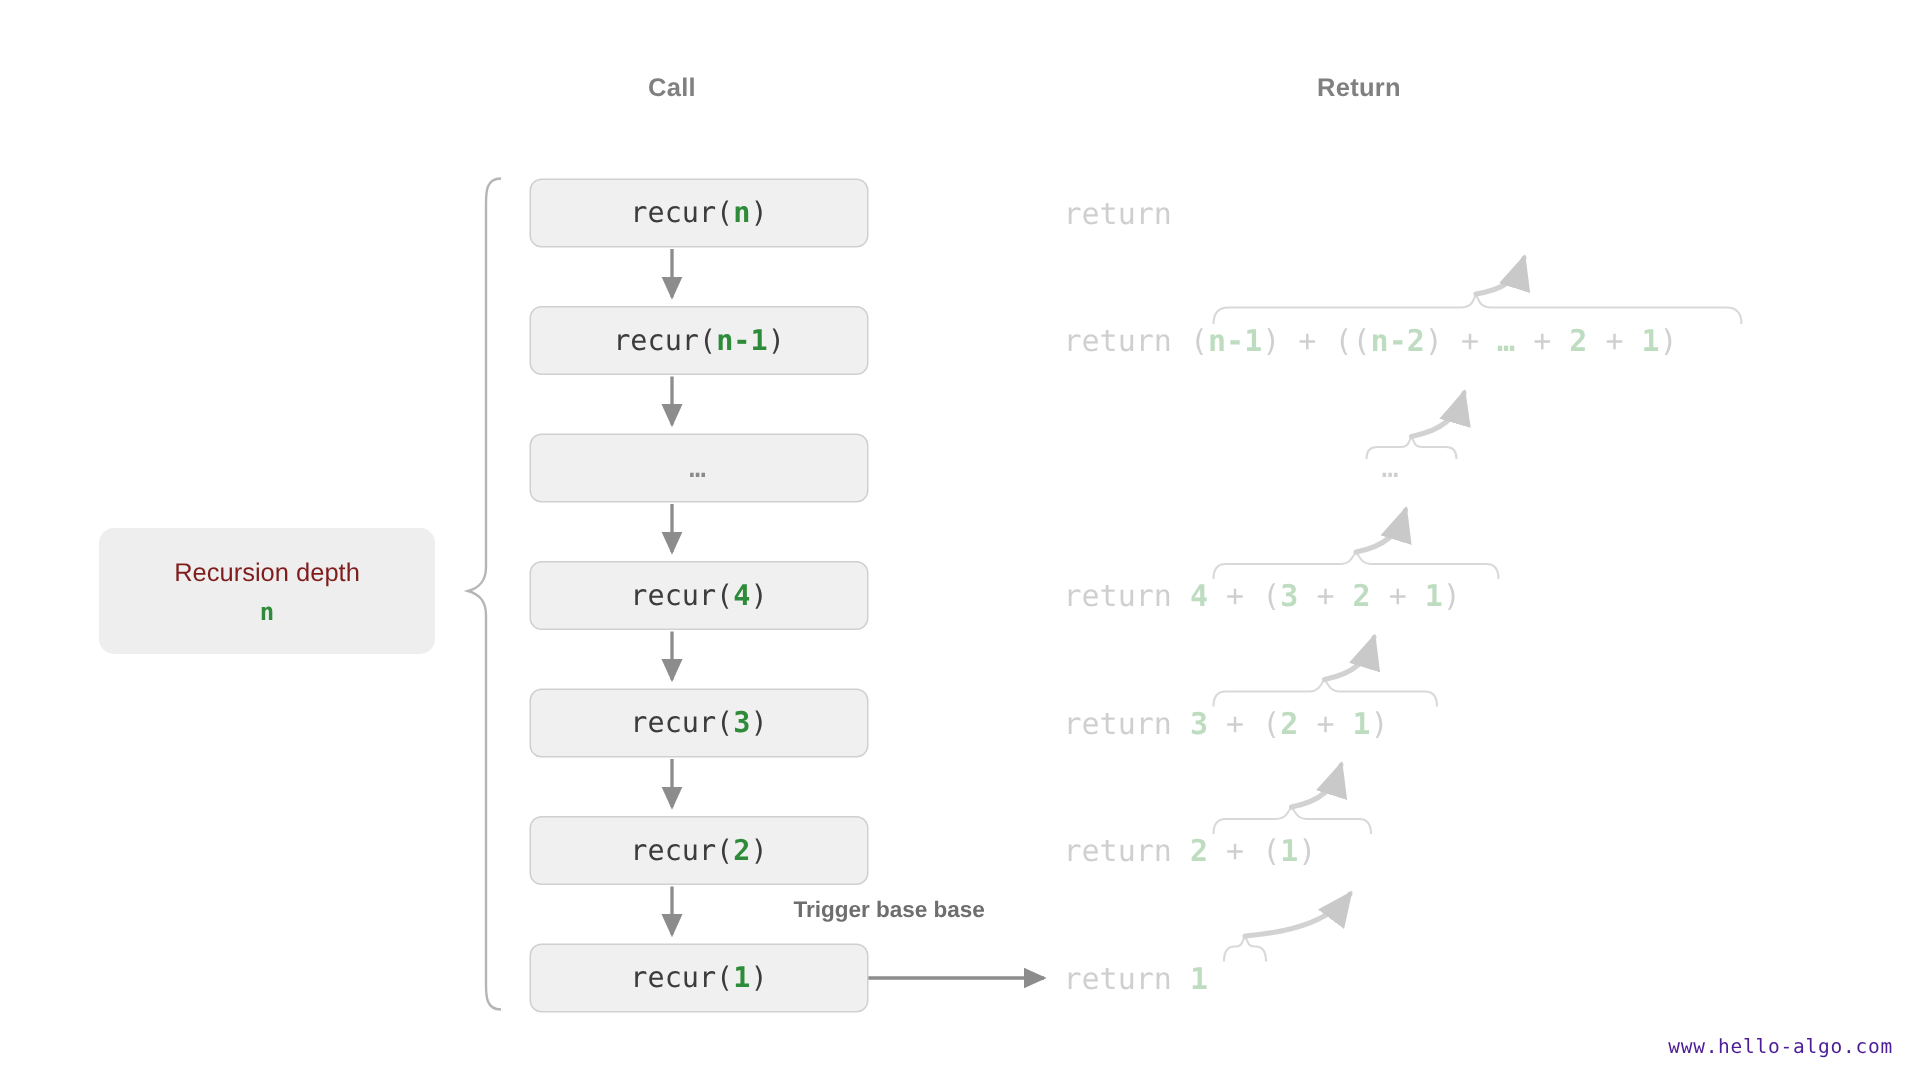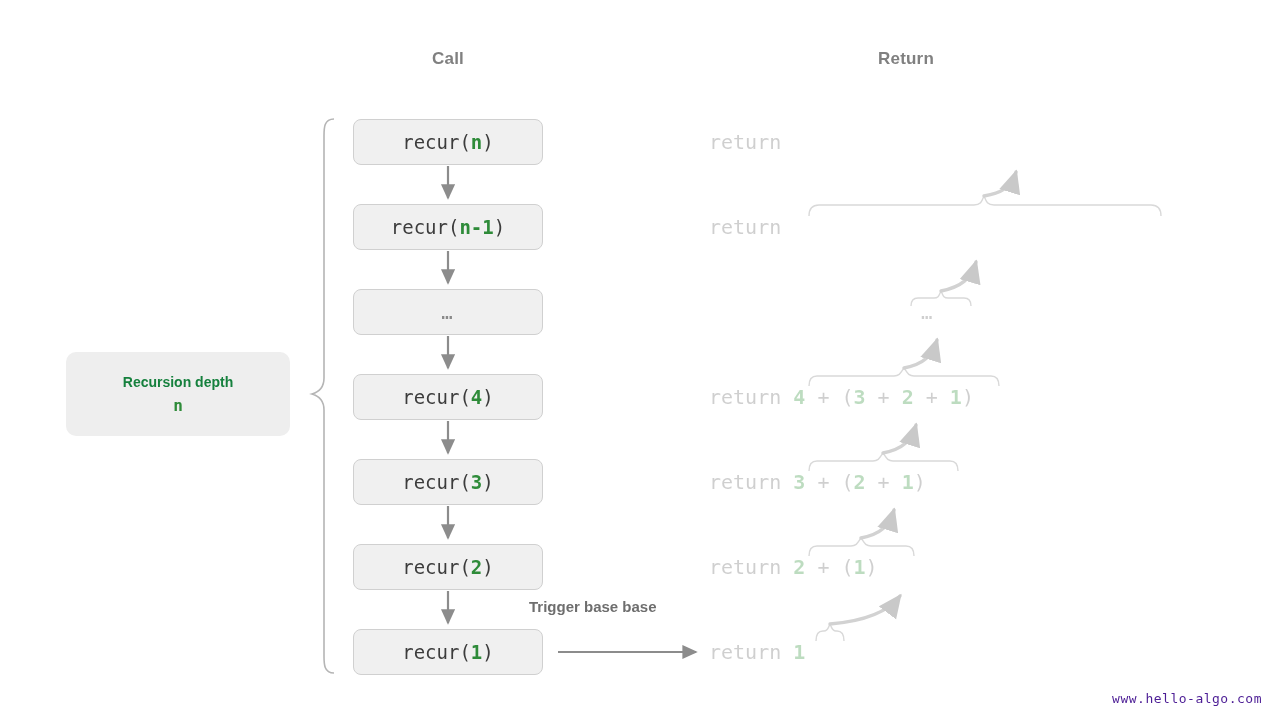--- a/index.html
+++ b/index.html
@@ -11,36 +11,36 @@
   #stage{position:absolute;left:16px;top:0;width:1280px;height:720px;}
 
   .hdr{
     position:absolute;font-weight:bold;font-size:17px;color:#808080;
     letter-spacing:.2px;text-align:center;
   }
   #hdr-call{left:332px;top:49px;width:200px;}
   #hdr-return{left:790px;top:49px;width:200px;}
 
   .call-box{
-    position:absolute;left:337px;width:190px;height:46px;
+    position:absolute;left:337px;width:226px;height:46px;
     background:#f0f0f0;border:1px solid #d0d0d0;border-radius:8px;
     display:flex;align-items:center;justify-content:center;
     font-family:"DejaVu Sans Mono","Liberation Mono",monospace;
     font-size:19px;color:#3c3c3c;box-sizing:border-box;
   }
   .call-box .arg{color:#2e8b39;font-weight:bold;}
   .call-box.dots{color:#8a8a8a;letter-spacing:2px;font-size:19px;}
 
   .depth-box{
     position:absolute;left:50px;top:352px;width:224px;height:84px;
     background:#eeeeee;border-radius:10px;
     display:flex;flex-direction:column;align-items:center;justify-content:center;
     gap:6px;
   }
-  .depth-box .t1{font-size:14px;font-weight:bold;color:#15803d;}
+  .depth-box .t1{font-size:17px;font-weight:normal;color:#7f1d1d;}
   .depth-box .t2{
     font-family:"DejaVu Sans Mono","Liberation Mono",monospace;
     font-size:16px;font-weight:bold;color:#2e8b39;}
 
   .ret-row{
     position:absolute;left:693px;height:34px;
     font-family:"DejaVu Sans Mono","Liberation Mono",monospace;
     font-size:20px;white-space:pre;
     display:flex;align-items:center;
     opacity:.36;
@@ -163,21 +163,21 @@
       </div>
       <div class="call-box" style="top: 629px;">
         <span>recur(</span>
         <span class="arg">1</span>
         <span>)</span>
       </div>
     </div>
 
   <div id="return-list">
       <div class="ret-row" style="top: 125px;"><span class="kw">return </span></div>
-      <div class="ret-row" style="top: 210px;"><span class="kw">return </span></div>
+      <div class="ret-row" style="top: 210px;"><span class="kw">return </span><span><span class="op">(</span><span class="g">n-1</span><span class="op">) + ((</span><span class="g">n-2</span><span class="op">) + </span><span class="g">…</span><span class="op"> + </span><span class="g">2</span><span class="op"> + </span><span class="g">1</span><span class="op">)</span></span></div>
       <div class="ret-row" style="top: 295px; left: 905px;"><span class="op" style="letter-spacing: 3px; font-size: 19px;">…</span></div>
       <div class="ret-row" style="top: 380px;"><span class="kw">return </span><span><span class="g">4</span><span class="op"> + (</span><span class="g">3</span><span class="op"> + </span><span class="g">2</span><span class="op"> + </span><span class="g">1</span><span class="op">)</span></span></div>
       <div class="ret-row" style="top: 465px;"><span class="kw">return </span><span><span class="g">3</span><span class="op"> + (</span><span class="g">2</span><span class="op"> + </span><span class="g">1</span><span class="op">)</span></span></div>
       <div class="ret-row" style="top: 550px;"><span class="kw">return </span><span><span class="g">2</span><span class="op"> + (</span><span class="g">1</span><span class="op">)</span></span></div>
       <div class="ret-row" style="top: 635px;"><span class="kw">return </span><span><span class="g">1</span></span></div>
     </div>
 
   <div class="trigger-label">Trigger base base</div>
   <div class="footer">www.hello-algo.com</div>
 </div>

